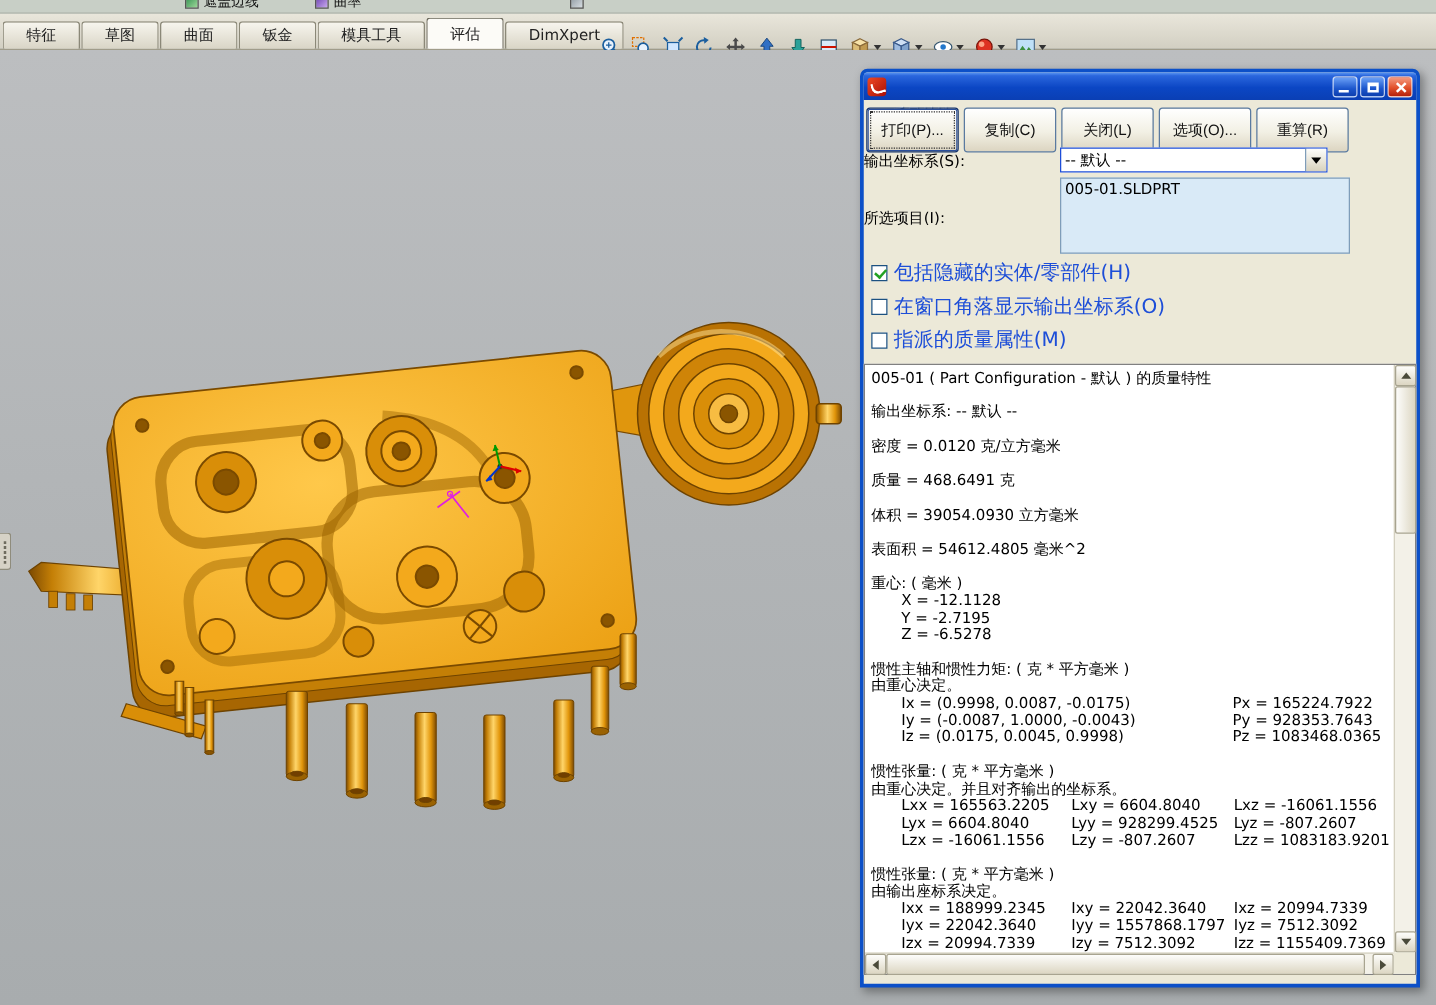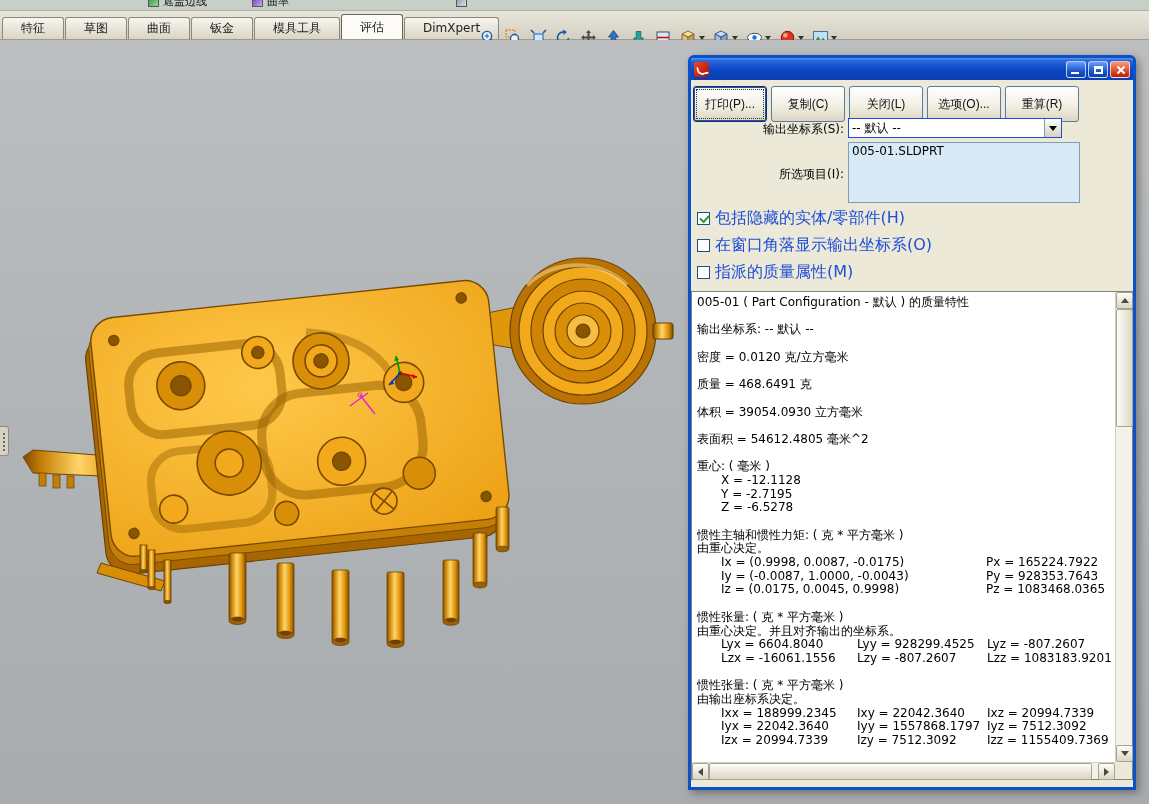--- a/index.html
+++ b/index.html
@@ -46,21 +46,21 @@
   .wbtn.max i { position:absolute; left:5px; top:4px; width:9px; height:8px; border:2px solid #fff; border-top-width:3px; }
   .wbtn.close i::before,.wbtn.close i::after { content:""; position:absolute; left:9px; top:3px; width:2px; height:10px; background:#fff; }
   .wbtn.close i::before { transform:rotate(45deg); }
   .wbtn.close i::after { transform:rotate(-45deg); }
 
   .btnrow { position:absolute; left:2px; top:28px; display:flex; gap:4px; }
   .xp-btn { width:74px; height:36px; font-family:Liberation Sans, sans-serif; font-size:12px; color:#111; background:linear-gradient(180deg,#ffffff,#f2f0e4 55%,#dcd5c1); border:1px solid #5a7aa0; border-radius:3px; position:relative; }
   .xp-btn.default { border-color:#11306b; box-shadow:0 0 0 1px #2a4f9b inset; }
   .xp-btn.default::after { content:""; position:absolute; inset:2px; border:1px dotted #333; }
 
-  .fldlabel { position:absolute; left:0; width:153px; text-align:right; font-size:12px; color:#000; }
+  .fldlabel { position:absolute; left:0; width:153px; font-size:12px; color:#000; }
   .combo { position:absolute; left:157px; top:60px; width:214px; height:20px; background:#fff; border:1px solid #1d4ed8; display:flex; align-items:flex-end; }
   .combo-text { flex:1 1 auto; font-size:12px; padding-left:3px; }
   .combo-btn { width:17px; height:18px; background:linear-gradient(180deg,#fdfdfb,#d8d2bd); border-left:1px solid #7f9db9; display:flex; align-items:center; justify-content:center; }
   .tri-down { width:0; height:0; border-left:4px solid transparent; border-right:4px solid transparent; border-top:5px solid #000; }
 
   .listbox { position:absolute; left:157px; top:84px; width:232px; height:61px; background:#d9eaf7; border:1px solid #7f9db9; overflow:hidden; }
   .listitem { font-size:12px; color:#000; padding:1px 3px; }
 
   .cbrow { position:absolute; left:6px; display:flex; align-items:center; height:16px; }
   .cb { width:13px; height:13px; background:#fff; border:1px solid #1c5180; margin-right:5px; position:relative; flex:0 0 auto; }
@@ -417,20 +417,21 @@
         <div class="rrow ind"><span>Z = -6.5278</span></div>
         <div class="rrow blank">&nbsp;</div>
         <div class="rrow"><span>惯性主轴和惯性力矩: ( 克 * 平方毫米 )</span></div>
         <div class="rrow"><span>由重心决定。</span></div>
         <div class="rrow r2"><span>Ix = (0.9998, 0.0087, -0.0175)</span><span>Px = 165224.7922</span></div>
         <div class="rrow r2"><span>Iy = (-0.0087, 1.0000, -0.0043)</span><span>Py = 928353.7643</span></div>
         <div class="rrow r2"><span>Iz = (0.0175, 0.0045, 0.9998)</span><span>Pz = 1083468.0365</span></div>
         <div class="rrow blank">&nbsp;</div>
         <div class="rrow"><span>惯性张量: ( 克 * 平方毫米 )</span></div>
         <div class="rrow"><span>由重心决定。并且对齐输出的坐标系。</span></div>
+        <div class="rrow r3"><span>Lxx = 165563.2205</span><span>Lxy = 6604.8040</span><span>Lxz = -16061.1556</span></div>
         <div class="rrow r3"><span>Lyx = 6604.8040</span><span>Lyy = 928299.4525</span><span>Lyz = -807.2607</span></div>
         <div class="rrow r3"><span>Lzx = -16061.1556</span><span>Lzy = -807.2607</span><span>Lzz = 1083183.9201</span></div>
         <div class="rrow blank">&nbsp;</div>
         <div class="rrow"><span>惯性张量: ( 克 * 平方毫米 )</span></div>
         <div class="rrow"><span>由输出座标系决定。</span></div>
         <div class="rrow r3"><span>Ixx = 188999.2345</span><span>Ixy = 22042.3640</span><span>Ixz = 20994.7339</span></div>
         <div class="rrow r3"><span>Iyx = 22042.3640</span><span>Iyy = 1557868.1797</span><span>Iyz = 7512.3092</span></div>
         <div class="rrow r3"><span>Izx = 20994.7339</span><span>Izy = 7512.3092</span><span>Izz = 1155409.7369</span></div>
       </div>
     <div class="vscroll">

